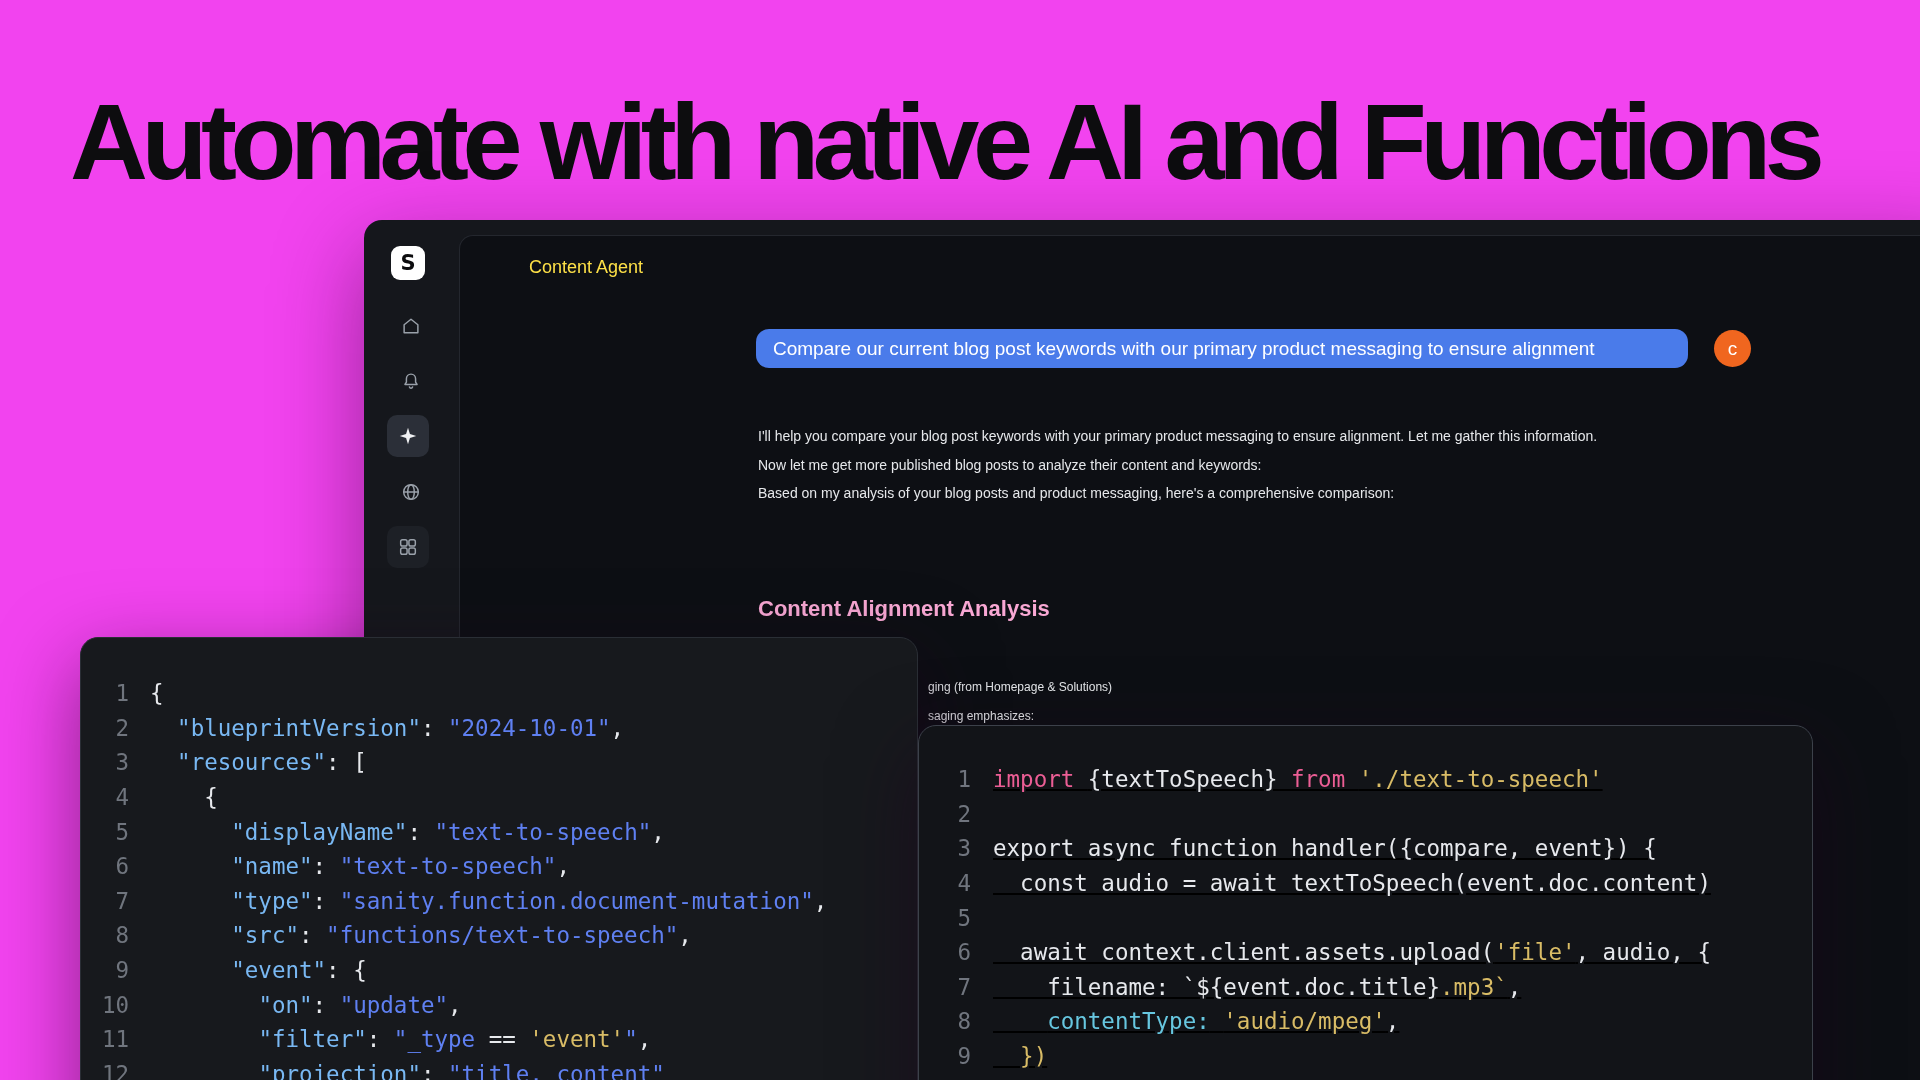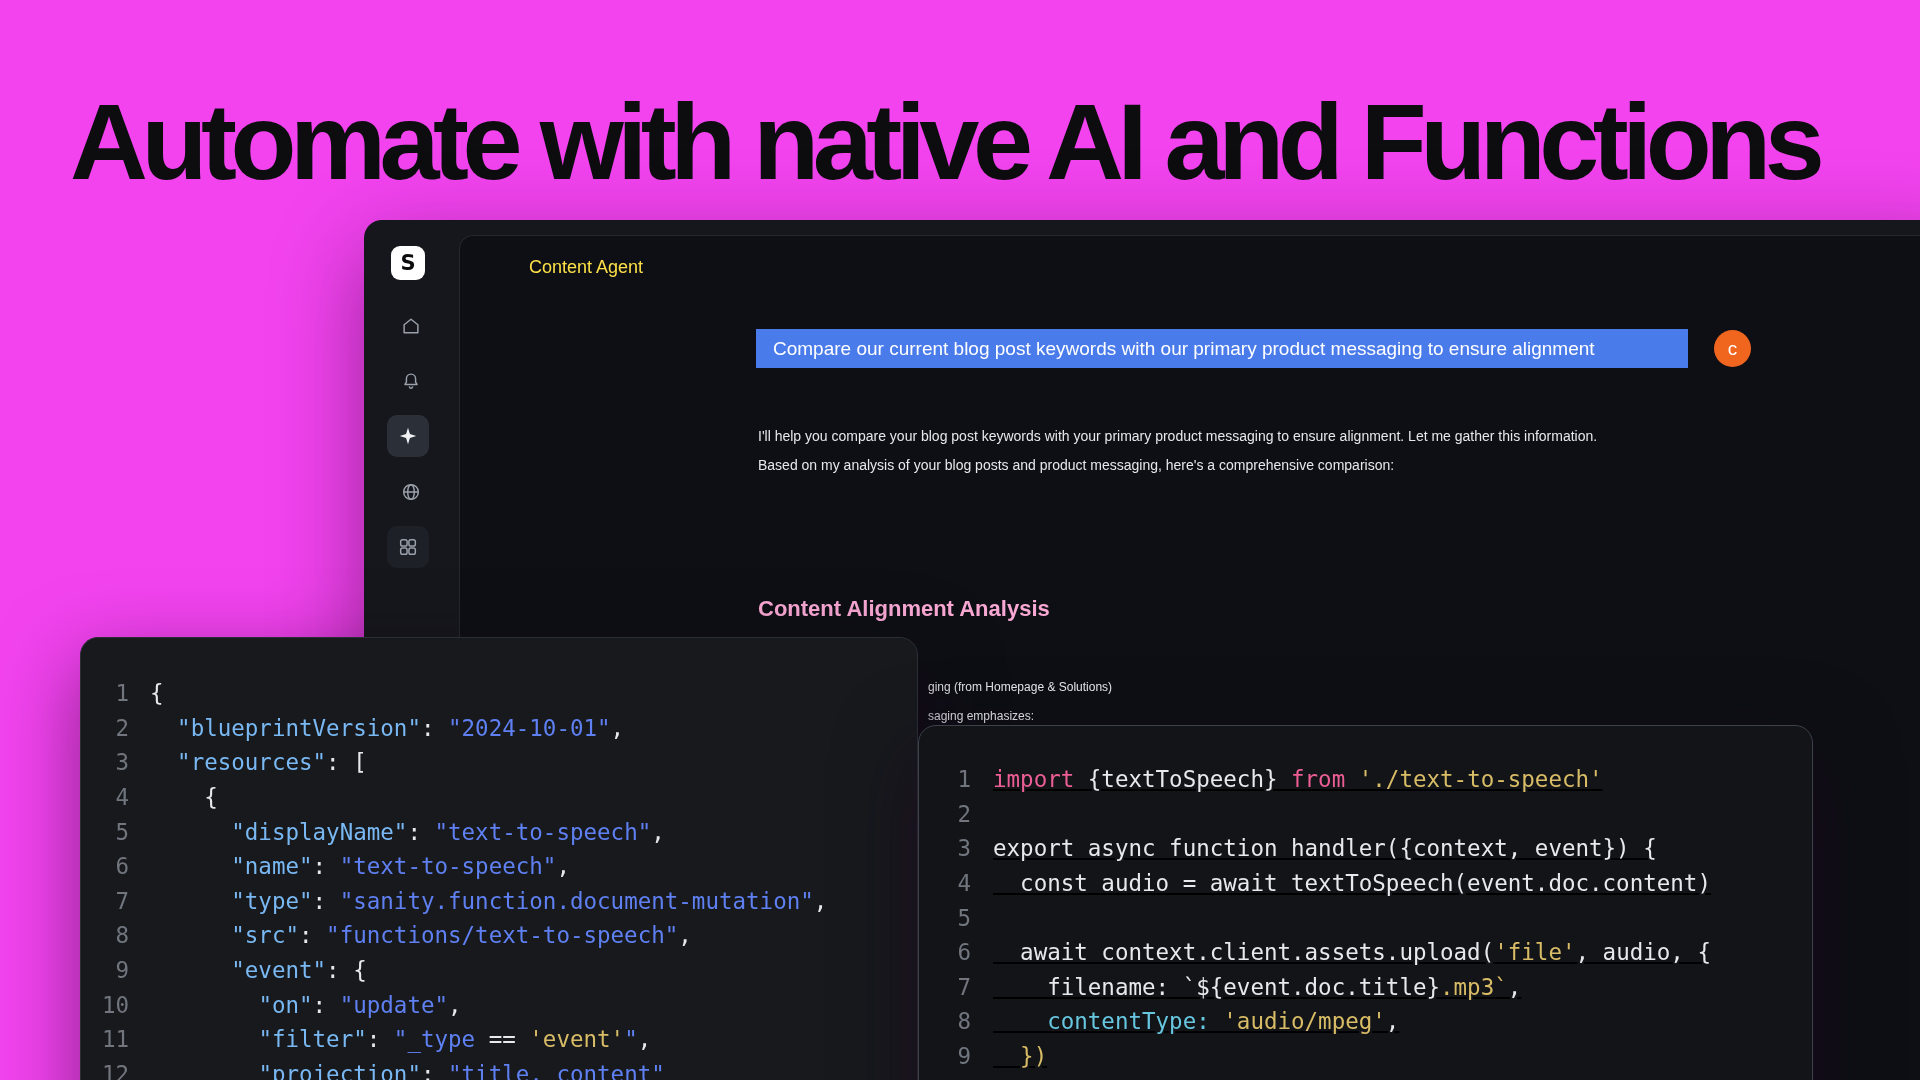--- a/index.html
+++ b/index.html
@@ -45,21 +45,21 @@
   
   .panel {
     position:absolute; left:95px; top:15px; width:1511px; height:885px;
     background:#0D0F14; border:1px solid #24272E; border-right:none; border-bottom:none;
     border-radius:14px 0 0 0;
   }
   .app-title { position:absolute; left:36px; top:21px; font-size:18px; color:#fde047;margin-left:33px; }
 
   .user-row { position:absolute; left:296px; top:93px; }
   .bubble {
-    width:932px; height:39px; background:#4A7BEA; border-radius:0;
+    width:932px; height:39px; background:#4A7BEA; border-radius:13px;
     color:#FFFFFF; font-size:19px; line-height:39px; padding:0 17px; white-space:nowrap; overflow:hidden;
   }
   .avatar {
     position:absolute; left:1254px; top:94px; width:37px; height:37px; border-radius:50%;
     background:#F0661F; color:#fff; font-size:19px; display:flex; align-items:center; justify-content:center;
   }
   .assistant {
     position:absolute; left:298px; top:186px; width:840px;
     font-size:14px; line-height:28.6px; color:#E6E8EB;
   }
@@ -151,20 +151,21 @@
   <main class="panel">
     <span class="app-title">Content Agent</span>
 
     <div class="user-row">
       <div class="bubble">Compare our current blog post keywords with our primary product messaging to ensure alignment</div>
     </div>
     <div class="avatar">c</div>
 
     <div class="assistant">
         <div>I'll help you compare your blog post keywords with your primary product messaging to ensure alignment. Let me gather this information.</div>
+        <div>Now let me get more published blog posts to analyze their content and keywords:</div>
         <div>Based on my analysis of your blog posts and product messaging, here's a comprehensive comparison:</div>
       </div>
 
     <h2 class="section-heading">Content Alignment Analysis</h2>
 
     <div class="partials">
         <div>ging (from Homepage &amp; Solutions)</div>
         <div>saging emphasizes:</div>
       </div>
   </main>
@@ -181,20 +182,20 @@
     <div class="code-line"><span class="ln">8</span><span class="code-text"><span class="tok-p">      </span><span class="tok-k">"src"</span><span class="tok-p">: </span><span class="tok-v">"functions/text-to-speech"</span><span class="tok-p">,</span></span></div>
     <div class="code-line"><span class="ln">9</span><span class="code-text"><span class="tok-p">      </span><span class="tok-k">"event"</span><span class="tok-p">: {</span></span></div>
     <div class="code-line"><span class="ln">10</span><span class="code-text"><span class="tok-p">        </span><span class="tok-k">"on"</span><span class="tok-p">: </span><span class="tok-v">"update"</span><span class="tok-p">,</span></span></div>
     <div class="code-line"><span class="ln">11</span><span class="code-text"><span class="tok-p">        </span><span class="tok-k">"filter"</span><span class="tok-p">: </span><span class="tok-v">"_type </span><span class="tok-p">== </span><span class="tok-y">'event'</span><span class="tok-v">"</span><span class="tok-p">,</span></span></div>
     <div class="code-line"><span class="ln">12</span><span class="code-text"><span class="tok-p">        </span><span class="tok-k">"projection"</span><span class="tok-p">: </span><span class="tok-v">"title, content"</span></span></div>
   </div>
 
 <div class="code-window js-window">
     <div class="code-line"><span class="ln">1</span><span class="code-text"><span class="tok-kw">import </span><span class="tok-p">{textToSpeech} </span><span class="tok-kw">from </span><span class="tok-y">'./text-to-speech'</span></span></div>
     <div class="code-line"><span class="ln">2</span><span class="code-text"><span class="tok-p"></span></span></div>
-    <div class="code-line"><span class="ln">3</span><span class="code-text"><span class="tok-p">export async function handler({context, event}) {</span></span></div>
+    <div class="code-line"><span class="ln">3</span><span class="code-text"><span class="tok-p">export async function handler({compare, event}) {</span></span></div>
     <div class="code-line"><span class="ln">4</span><span class="code-text"><span class="tok-p">  const audio = await textToSpeech(event.doc.content)</span></span></div>
     <div class="code-line"><span class="ln">5</span><span class="code-text"><span class="tok-p"></span></span></div>
     <div class="code-line"><span class="ln">6</span><span class="code-text"><span class="tok-p">  await context.client.assets.upload(</span><span class="tok-y">'file'</span><span class="tok-p">, audio, {</span></span></div>
     <div class="code-line"><span class="ln">7</span><span class="code-text"><span class="tok-p">    filename: `${event.doc.title}</span><span class="tok-y">.mp3`</span><span class="tok-p">,</span></span></div>
     <div class="code-line"><span class="ln">8</span><span class="code-text"><span class="tok-p">    </span><span class="tok-c">contentType:</span><span class="tok-p"> </span><span class="tok-y">'audio/mpeg'</span><span class="tok-p">,</span></span></div>
     <div class="code-line"><span class="ln">9</span><span class="code-text"><span class="tok-y">  })</span></span></div>
   </div>
 
 </body></html>

